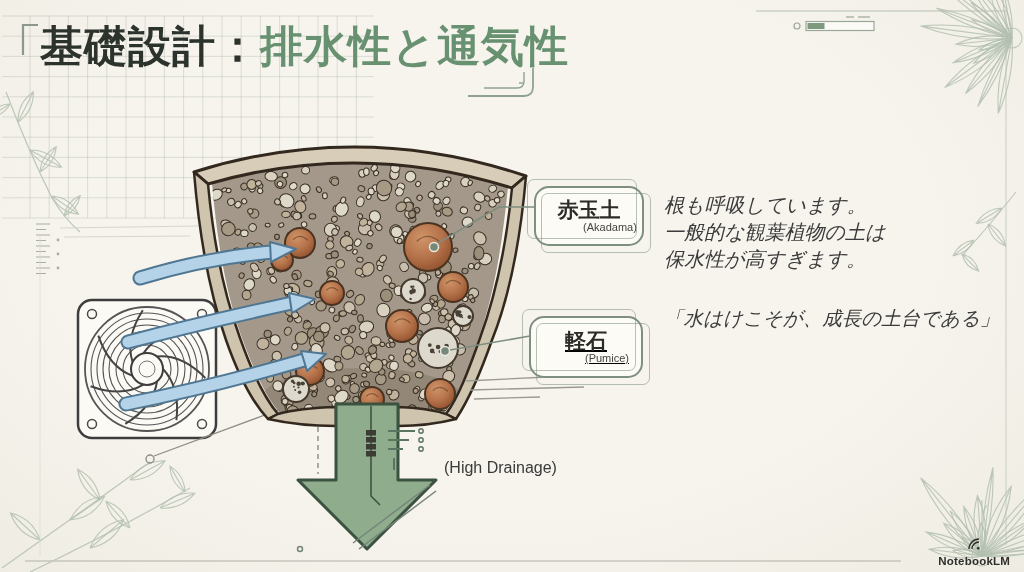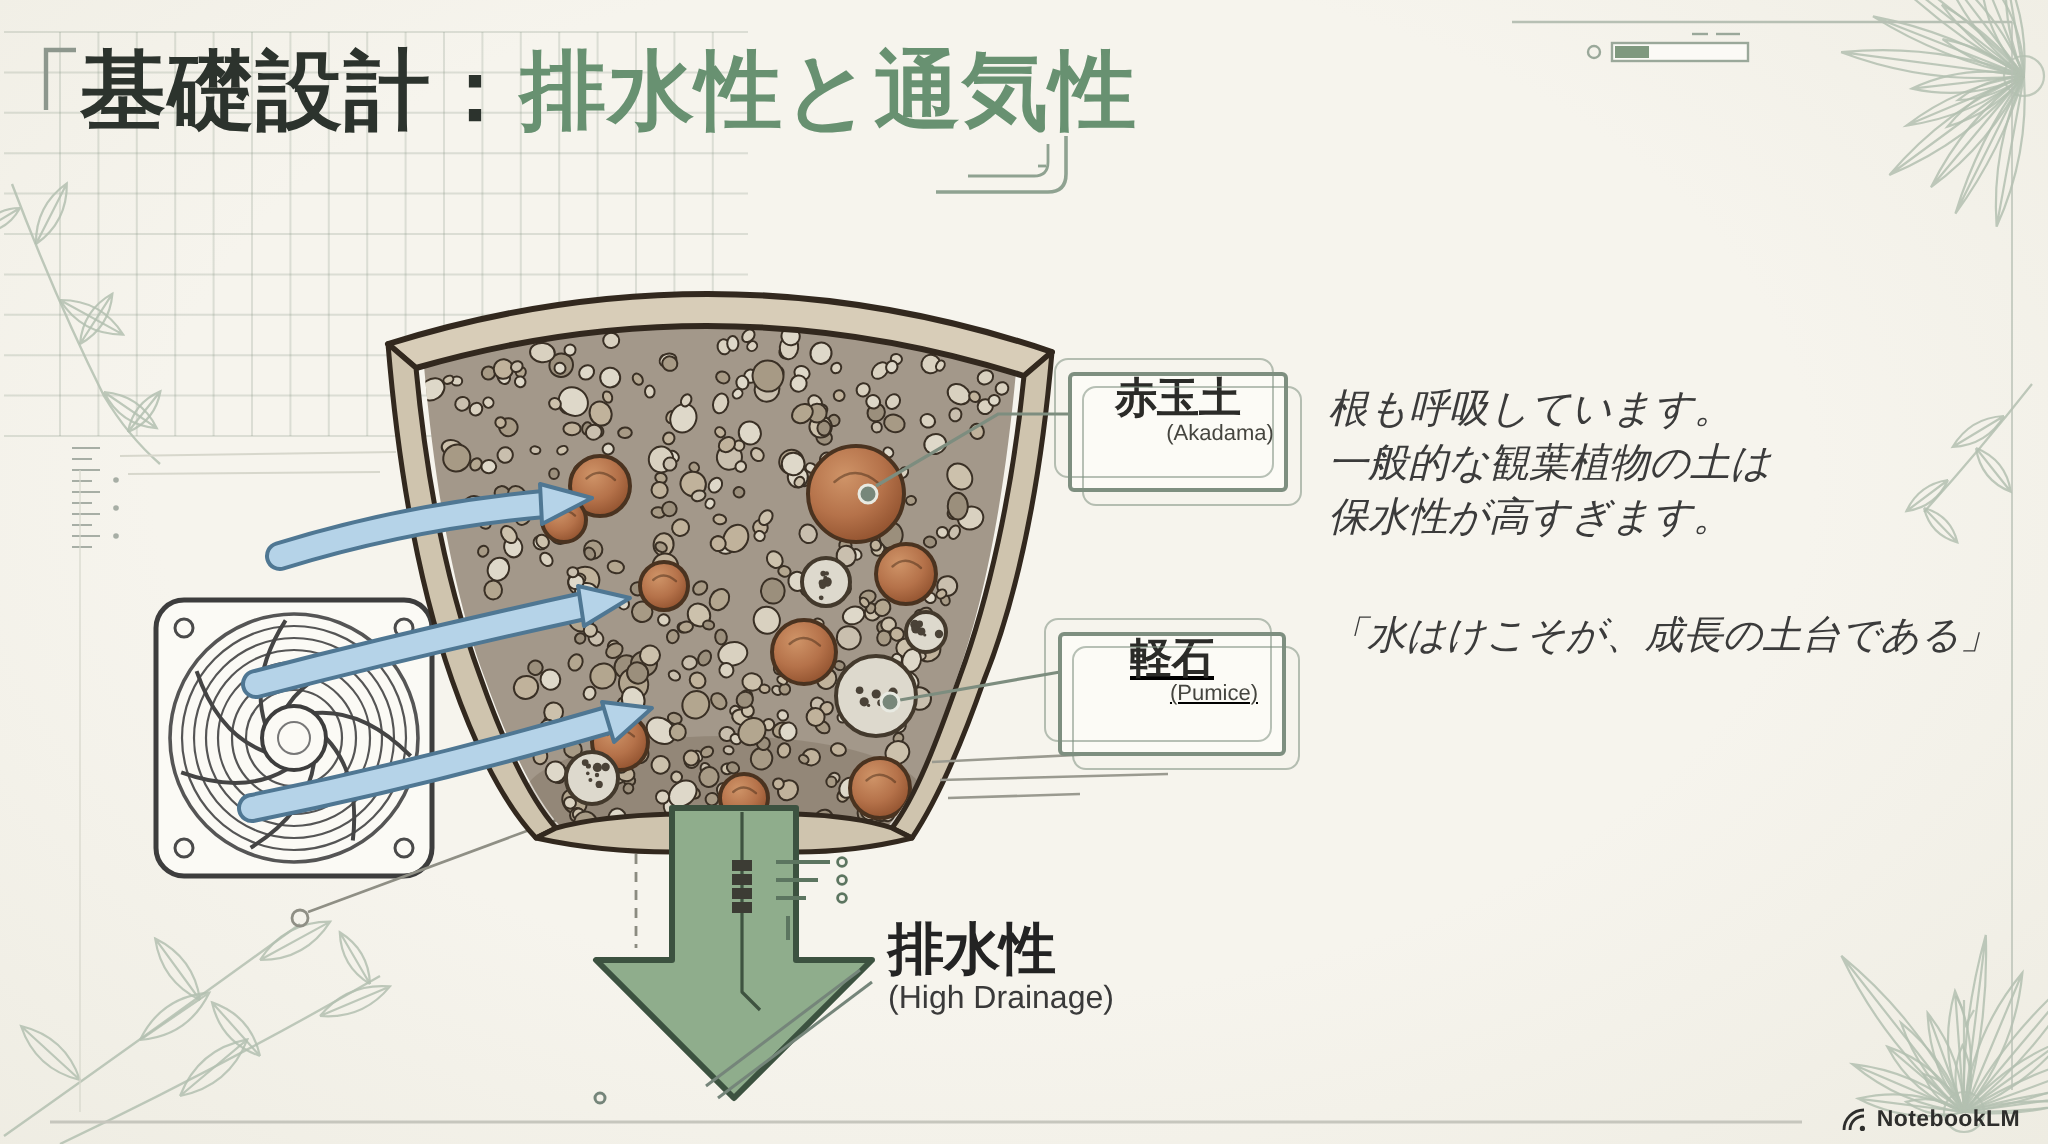--- a/index.html
+++ b/index.html
@@ -10,39 +10,39 @@
   }
   svg.art{position:absolute;left:0;top:0;}
   .title{
     position:absolute;left:40px;top:22px;
     font-size:43px;font-weight:800;letter-spacing:1px;line-height:1.15;
     white-space:nowrap;
   }
   .title .dark{color:#2c332d;margin-top:37px;}
   .title .green{color:#689171;font-family:Liberation Serif, serif;}
   .tag{
-    position:absolute;display:flex;flex-direction:column;align-items:center;justify-content:flex-start;
-    background:#fcfbf6;border:2px solid #7e8f80;border-radius:3px;z-index:5;
+    position:absolute;display:flex;flex-direction:column;align-items:center;justify-content:center;
+    background:#fcfbf6;border:2px solid #7e8f80;border-radius:15px;z-index:5;
   }
   .tag::before,.tag::after{
     content:"";position:absolute;inset:-2px;border:1.5px solid rgba(125,143,127,.55);
     border-radius:7px;pointer-events:none;
   }
   .tag::before{transform:translate(7px,7px);}
   .tag::after{transform:translate(-7px,-7px);}
   .tag .jp{font-size:21px;font-weight:700;color:#2b2b28;line-height:1.1;}
   .tag .en{font-size:11px;color:#45453f;line-height:1.2;margin-left:42px;}
   .akadama{left:534px;top:186px;width:106px;height:56px;}
   .pumice{left:529px;top:316px;width:110px;height:58px;text-decoration:underline;}
   .drainage{position:absolute;left:444px;top:459px;line-height:1.15;}
   .drainage .jp{font-size:28px;font-weight:800;color:#232323;}
   .drainage .en{font-size:16px;color:#3a3a3a;}
   .bodytext{position:absolute;left:664px;top:192px;width:350px;color:#3b3b3b;font-size:20px;line-height:27px;font-style:italic;}
   .bodytext .quote{margin-top:32px;font-size:19.5px;white-space:nowrap;}
-  .footer{position:absolute;right:14px;bottom:5px;display:flex;align-items:center;gap:4px;color:#2e2e2c;}
+  .footer{position:absolute;right:14px;bottom:5px;display:flex;align-items:center;gap:4px;color:#2e2e2c;flex-direction:column;}
   .footer .brand{font-size:11.5px;font-weight:600;letter-spacing:.2px;}
 </style>
 </head>
 <body>
 
 <div class="stage">
 
   <svg class="art" width="1024" height="572" viewBox="0 0 1024 572">
     <defs>
       <clipPath id="soilClip">
@@ -744,21 +744,20 @@
     <div class="jp">赤玉土</div>
     <div class="en">(Akadama)</div>
   </div>
 
   <div class="tag pumice">
     <div class="jp">軽石</div>
     <div class="en">(Pumice)</div>
   </div>
 
   <div class="drainage">
-    <div class="jp">排水性</div>
     <div class="en">(High Drainage)</div>
   </div>
 
   <div class="bodytext">
     <div>根も呼吸しています。</div>
     <div>一般的な観葉植物の土は</div>
     <div>保水性が高すぎます。</div>
     <div class="quote">「水はけこそが、成長の土台である」</div>
   </div>
 

